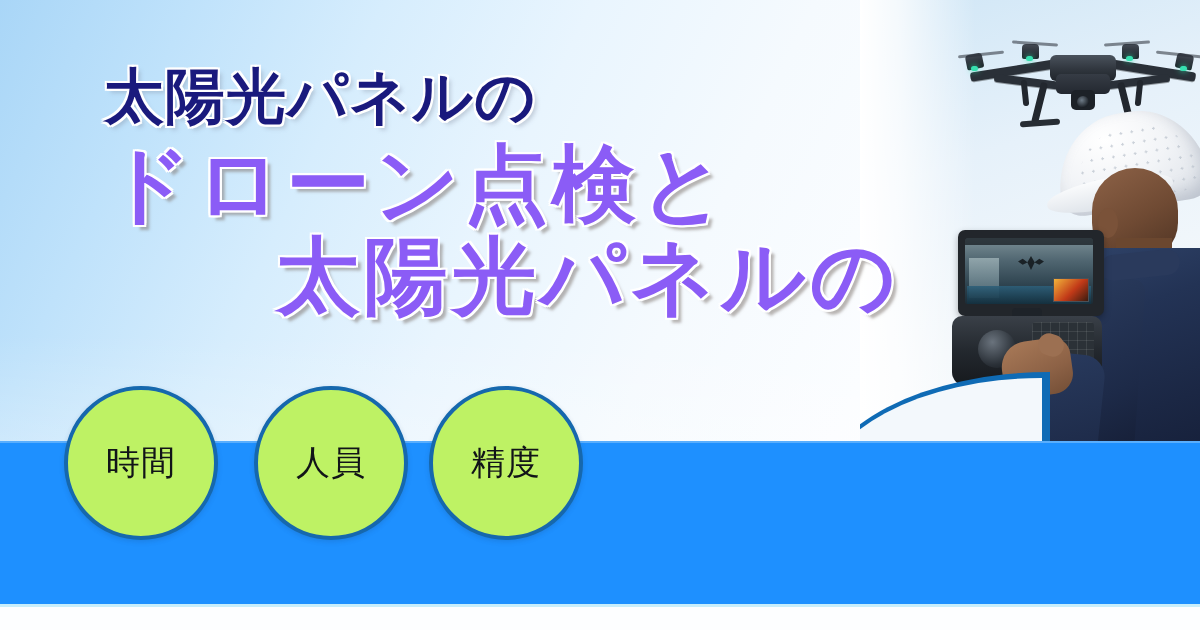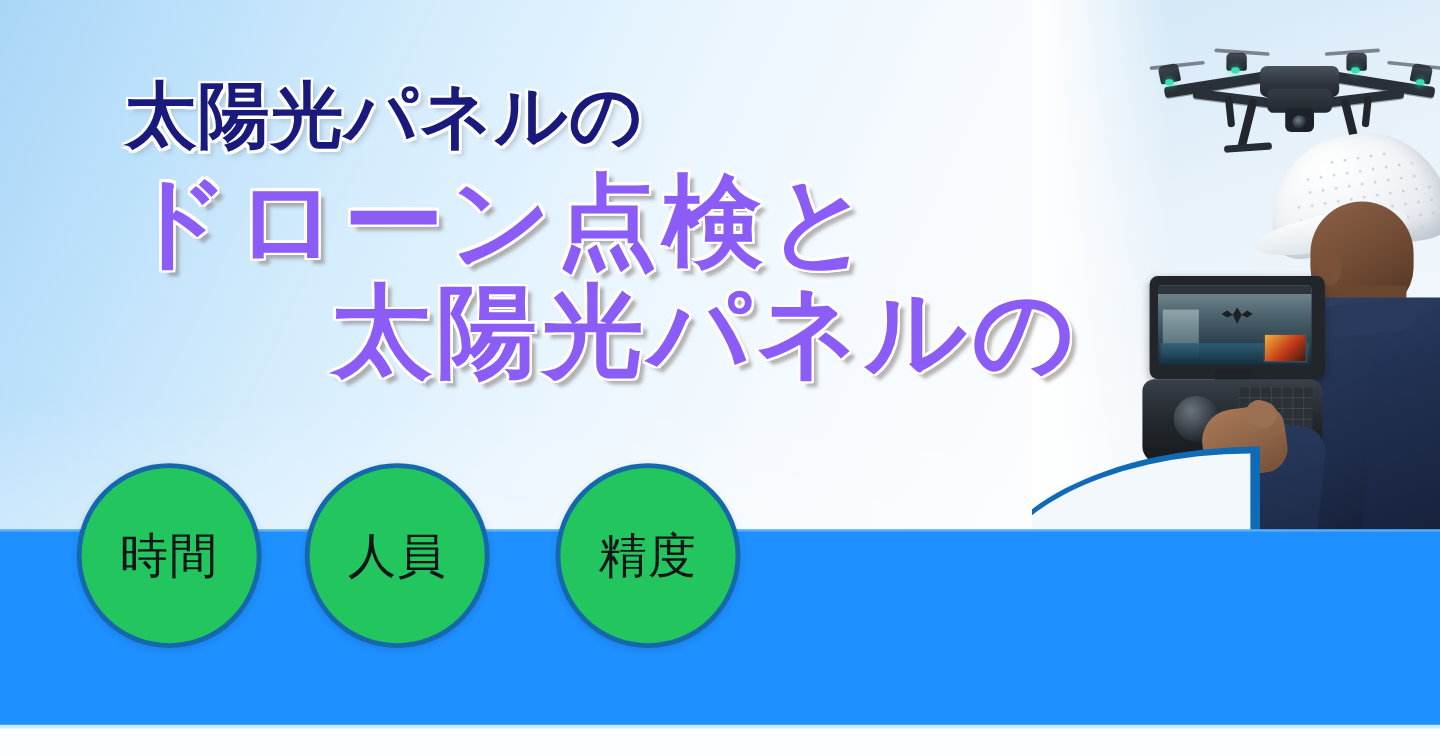--- a/index.html
+++ b/index.html
@@ -297,35 +297,35 @@
   .circles {
     position: absolute;
     left: 0; top: 0;
     width: 1200px; height: 630px;
   }
   .circle {
     position: absolute;
     top: 386px;
     width: 154px; height: 154px;
     border-radius: 50%;
-    background: #22c55e;
+    background: #bef264;
     border: 4px solid #1668ad;
     box-sizing: border-box;
     display: flex;
     align-items: center;
     justify-content: center;
     color: #111418;
-    font-size: 40px;
+    font-size: 34px;
     font-weight: 400;
     letter-spacing: 1px;
     box-shadow: 0 2px 5px rgba(20,60,110,.18);
   }
   .c0 { left: 64px; }
   .c1 { left: 254px; text-align: center; }
-  .c2 { left: 463px; }
+  .c2 { left: 429px; }
   .c3 { left: 634px; }
   .c4 { left: 824px; }
 </style>
 </head>
 <body>
 
 <div id="canvas">
 
   <div class="bg-sky"></div>
   <div class="bg-bottom-white"></div>

